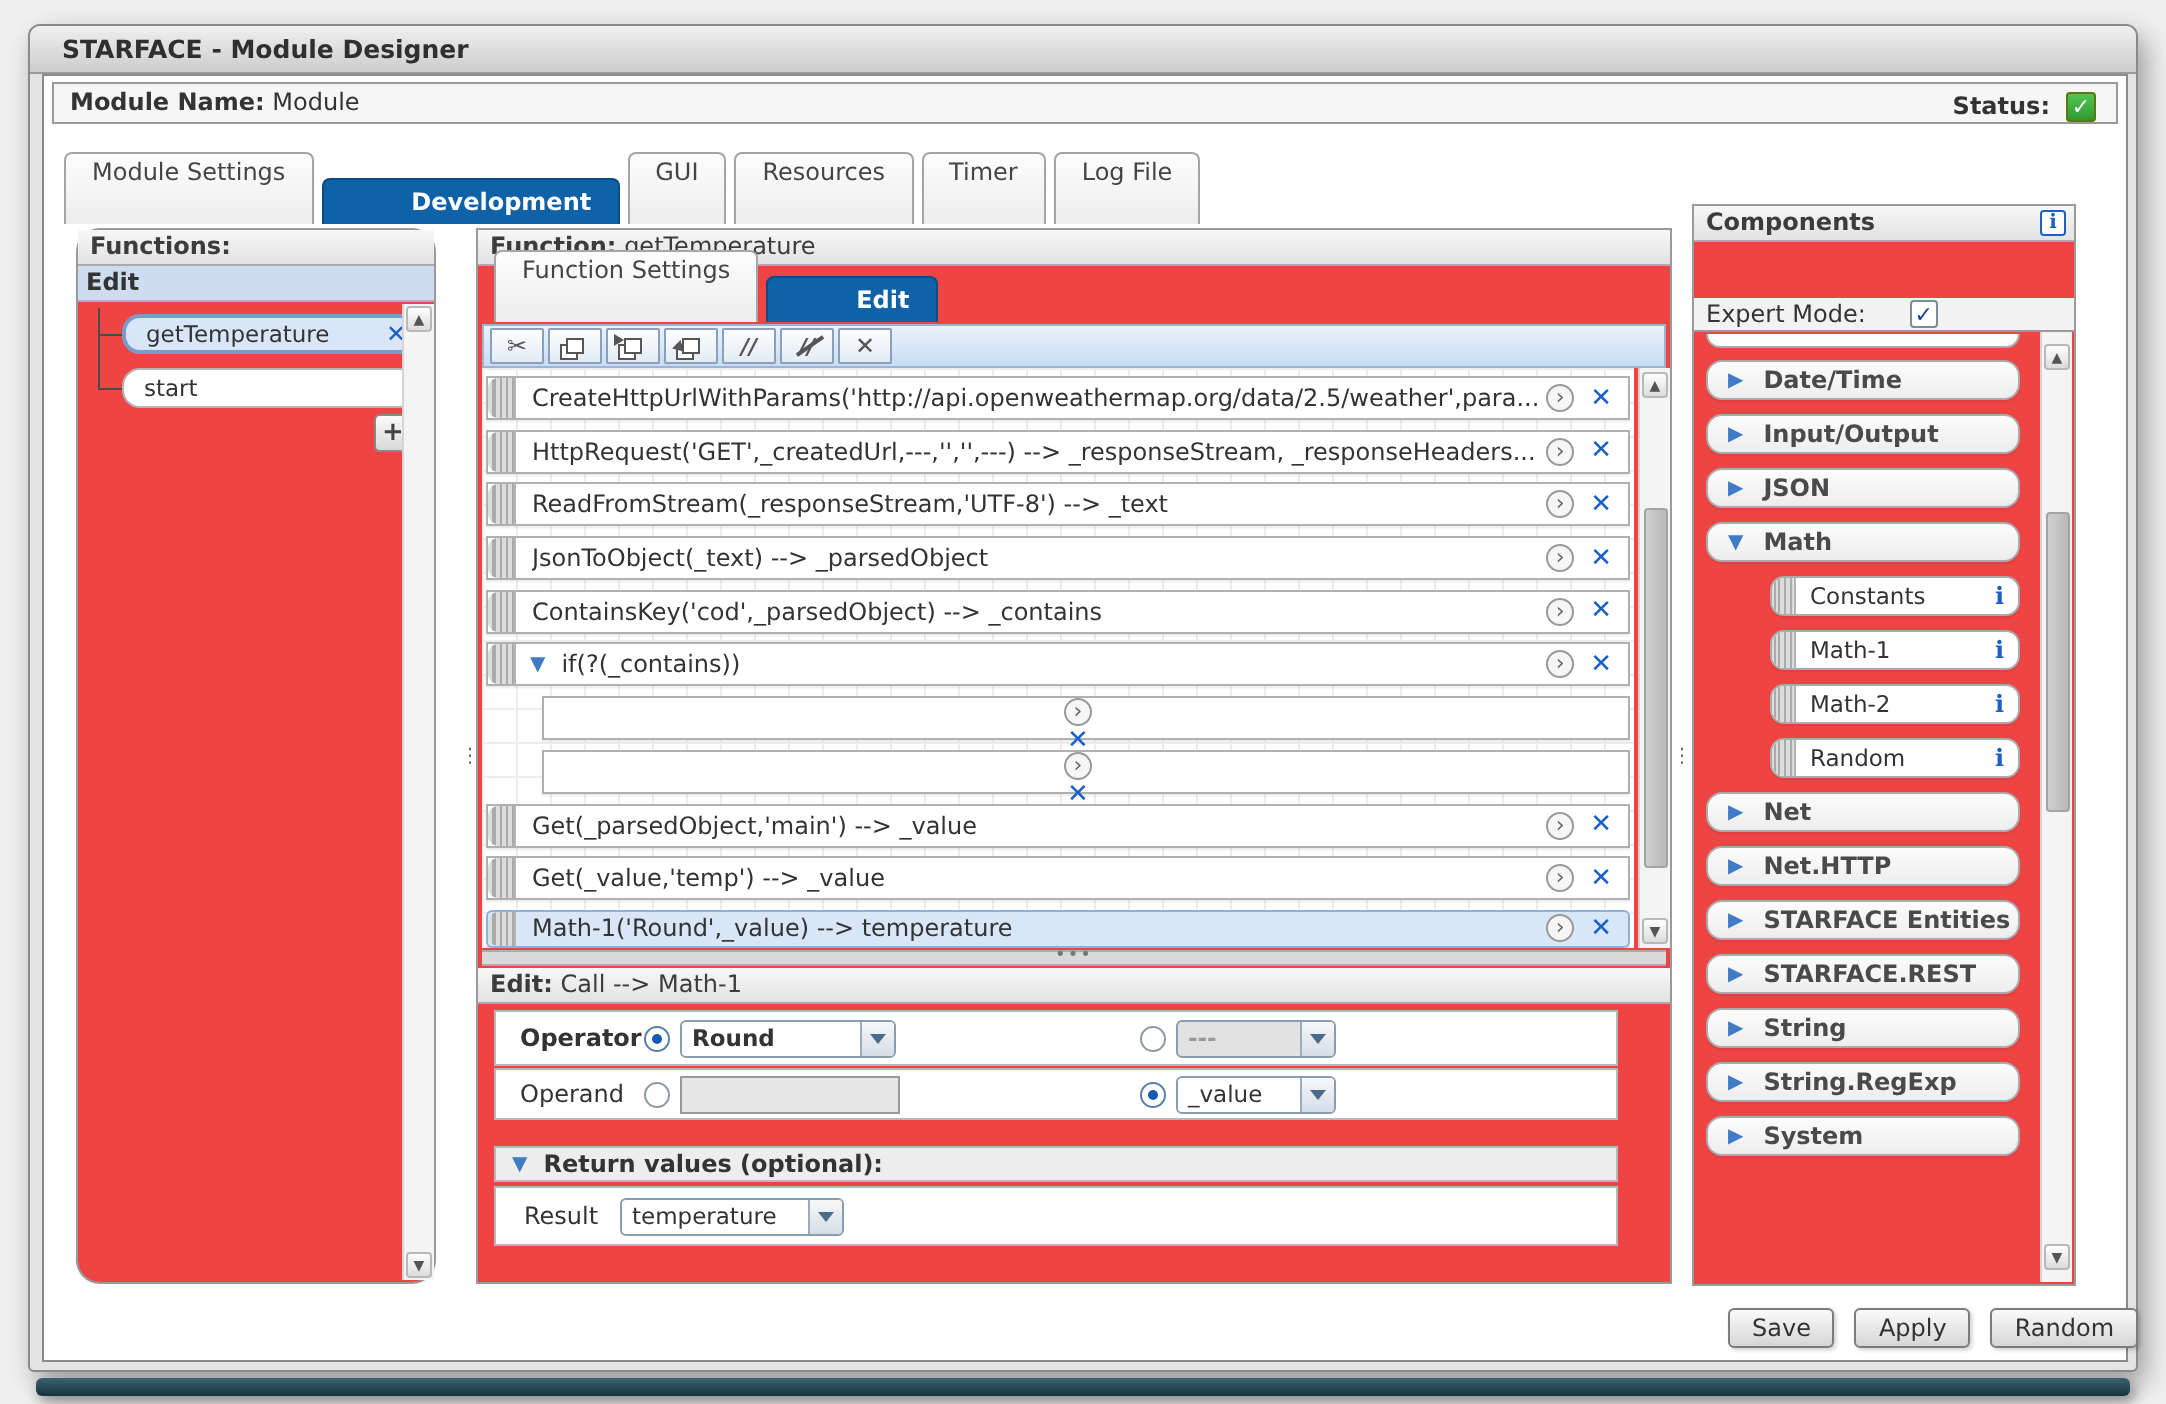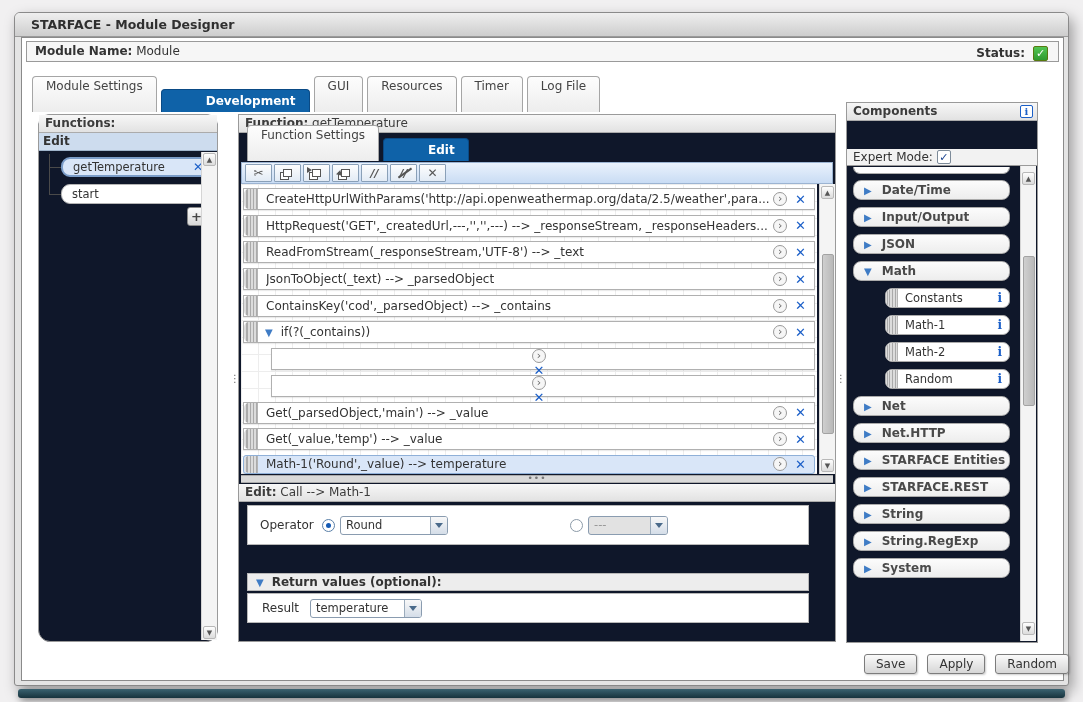--- a/index.html
+++ b/index.html
@@ -31,21 +31,21 @@
   
   .tabrow { display:flex; align-items:flex-end; gap:4px; }
   #maintabs { left:10px; top:50px; height:24px; }
   .tab { border:1px solid #a5a5a5; border-bottom:none; border-radius:4px 4px 0 0;
     background:linear-gradient(#fdfdfd,#ededed); padding:0 13px; height:36px; line-height:19px;
     color:#444; cursor:default; }
   .tab-active { background:#0f62a8; border-color:#0a4a85; color:#fff; font-weight:bold;
     height:23px; line-height:22px;padding-left:44px; }
 
   
-  .panel { border:1px solid #9a9a9a; background:#0f172a; }
+  .panel { border:1px solid #9a9a9a; background:#ef4444; }
   .phead { height:18px; background:linear-gradient(#f7f7f7,#e2e2e2); border-bottom:1px solid #ababab;
     line-height:17px; padding-left:6px; color:#3c3c3c; }
   .dots-v { color:#6a6a6a; font-size:10px; line-height:5px; }
   .vsplit { width:8px; text-align:center; }
 
   
   #fnpanel { left:16px; top:76px; width:180px; height:528px;border-radius:12px; }
   #fnedit { height:18px; background:#cddcee; border-bottom:1px solid #9fb4cb; line-height:17px;
     padding-left:4px; font-weight:bold; color:#333; }
   #fntree { position:absolute; left:0; top:37px; width:175px; bottom:0; }
@@ -129,21 +129,21 @@
     background:#fff; display:flex; align-items:center; }
 
   
   #comppanel { left:824px; top:64px; width:192px; height:541px; }
   #comphead { display:flex; align-items:center; }
   .infob { width:13px; height:13px; border:1px solid #1b5fc8; border-radius:2px; color:#1b5fc8;
     font-weight:bold; font-size:10px; line-height:12px; text-align:center; background:#fff;
     font-family:"DejaVu Serif",serif; }
   #comptabs { position:absolute; left:3px; top:27px; height:19px; }
   #expertbar { position:absolute; left:0; top:46px; width:190px; height:17px; background:#f2f2f2;
-    border-bottom:1px solid #9a9a9a; display:flex; align-items:center; padding-left:6px; gap:4px; }
+    border-bottom:1px solid #9a9a9a; display:flex; align-items:center; padding-left:6px; gap:22px; }
   #expertbar .chk { width:14px; height:14px; line-height:13px; }
   #accview { position:absolute; left:0; top:63px; width:171px; bottom:1px; padding:1px 0 0 6px; overflow:hidden; }
   .accpart { width:157px; height:7px; border:1px solid #ababab; border-top:none; border-radius:0 0 8px 8px;
     margin-bottom:6px; background:#fdfdfd; }
   .acc { width:157px; height:20px; border:1px solid #ababab; border-radius:8px;
     background:linear-gradient(#fcfcfc,#ededed); display:flex; align-items:center; gap:10px;
     padding-left:10px; margin-bottom:7px; font-weight:bold; color:#4a4a4a; box-shadow:0 1px 1px rgba(0,0,0,.07); }
   .acchild { width:125px; height:20px; margin-left:32px; border:1px solid #ababab; border-radius:7px;
     background:#fff; display:flex; align-items:center; margin-bottom:7px; font-size:11.5px; box-shadow:0 1px 1px rgba(0,0,0,.07); }
   .cdrag { width:12px; border-radius:6px 0 0 6px; }
@@ -319,38 +319,50 @@
 
       <div id="hsplit">•••</div>
 
       <div id="editheadwrap">
         <div class="phead">
           <span class="bold">Edit:</span>
           <span>Call --&gt; Math-1</span>
         </div>
       </div>
 
-      <div class="edrow" style="top:390px; height:40px;">
+      <div class="edrow" style="top:390px; height:28px;font-weight:bold;">
         <span class="edlabel">Operator</span>
         <span class="radio on"></span>
         <span class="sel" style="width:108px; margin-left:5px;">
           <span class="selval">Round</span>
           <span class="selbtn">
               <span class="seltri"></span>
             </span>
         </span>
         <span class="radio" style="margin-left:auto;"></span>
         <span class="sel dis" style="width:80px; margin-left:5px; margin-right:140px;">
           <span class="selval">---</span>
           <span class="selbtn">
               <span class="seltri"></span>
             </span>
         </span>
       </div>
 
+      <div class="edrow" style="top:419px; height:26px;">
+        <span class="edlabel">Operand</span>
+        <span class="radio"></span>
+        <input class="txtin" style="width: 110px; margin-left: 5px;" value="">
+        <span class="radio on" style="margin-left:auto;"></span>
+        <span class="sel" style="width:80px; margin-left:5px; margin-right:140px;">
+          <span class="selval">_value</span>
+          <span class="selbtn">
+              <span class="seltri"></span>
+            </span>
+        </span>
+      </div>
 
       <div id="retvals">
         <span class="atri" style="margin-left:8px;">▼</span>
         <span class="bold" style="margin-left:8px;">Return values (optional):</span>
       </div>
       <div id="resultbox">
         <span style="margin-left:14px; width:48px;">Result</span>
         <span class="sel" style="width:112px;">
           <span class="selval">temperature</span>
           <span class="selbtn">

